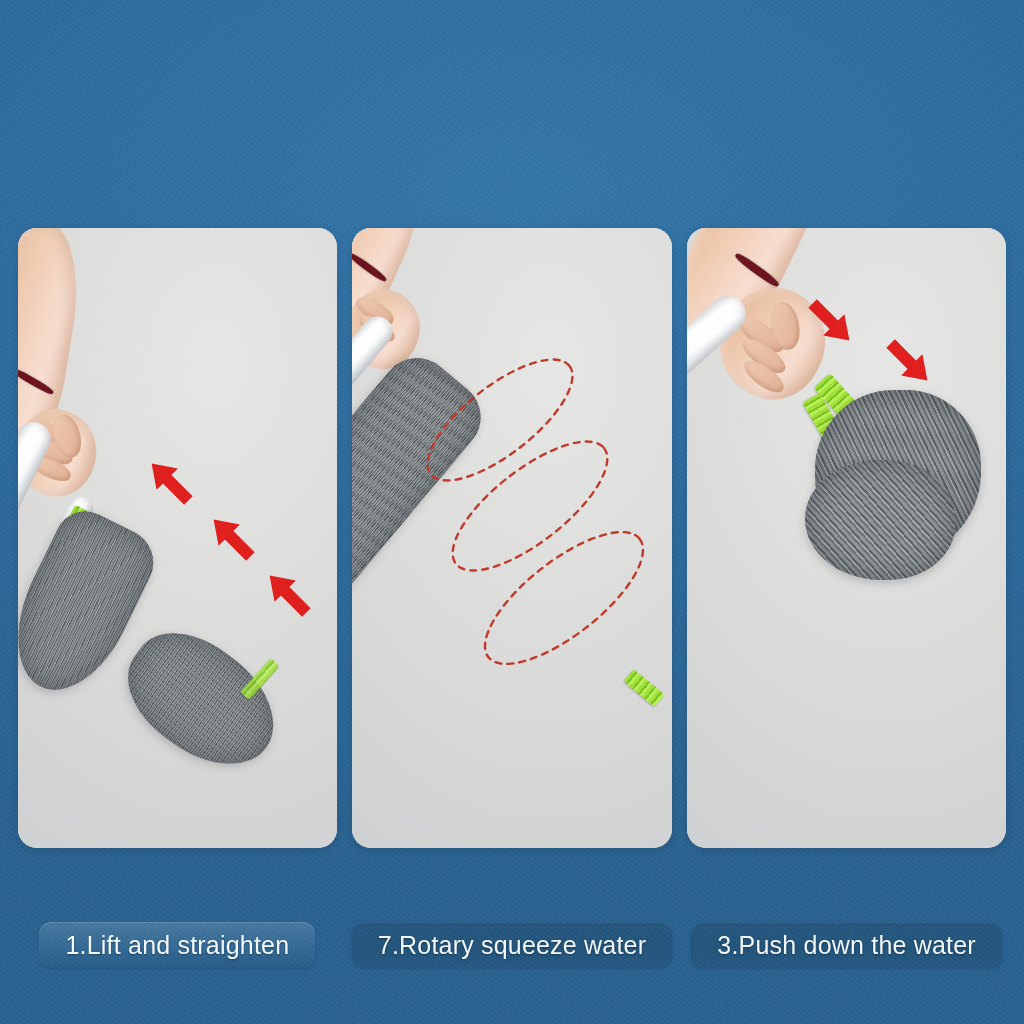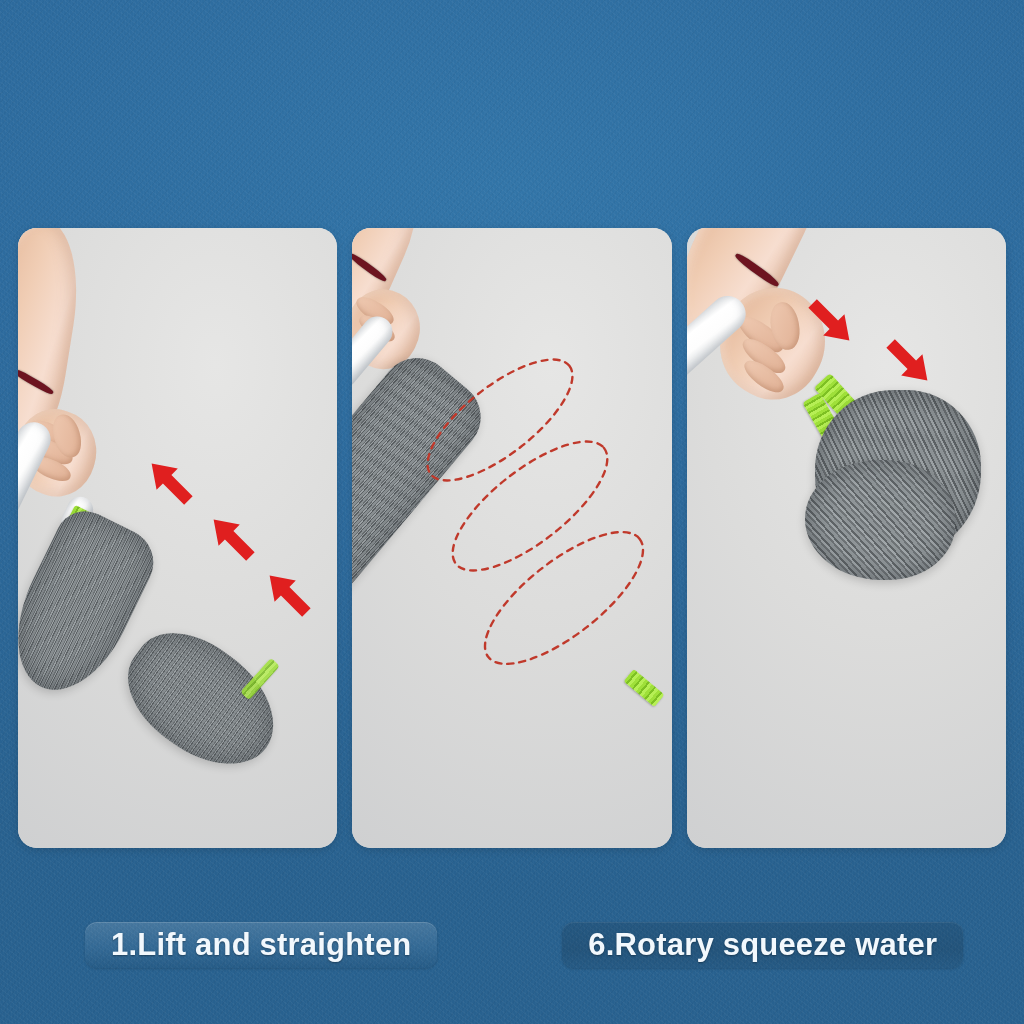--- a/index.html
+++ b/index.html
@@ -168,22 +168,22 @@
     align-items: center;
     justify-content: center;
   }
   .pill {
     display: inline-flex;
     align-items: center;
     justify-content: center;
     height: 46px;
     padding: 8px 26px;
     border-radius: 12px;
-    font-size: 31px;
-    font-weight: 700;
+    font-size: 25px;
+    font-weight: 400;
     color: #f2f8fd;
     letter-spacing: .2px;
     white-space: nowrap;
     text-shadow: 0 1px 2px rgba(0,0,0,.35);
     background: linear-gradient(180deg, rgba(255,255,255,.14) 0%, rgba(255,255,255,.05) 55%, rgba(0,0,0,.06) 100%);
     box-shadow: inset 0 1px 0 rgba(255,255,255,.14),
                 0 1px 3px rgba(0,0,0,.14);
   }
   .pill.dim {
     background: linear-gradient(180deg, rgba(0,0,0,.10) 0%, rgba(0,0,0,.14) 60%, rgba(0,0,0,.08) 100%);
@@ -319,17 +319,20 @@
         </div>
       </div>
     </div>
   </div>
 
   <div class="captions">
     <div class="caption">
       <span class="pill">1.Lift and straighten</span>
     </div>
     <div class="caption">
-      <span class="pill dim">6.Rotary squeeze water</span>
+      <span class="pill dim">7.Rotary squeeze water</span>
+    </div>
+    <div class="caption">
+      <span class="pill dim">3.Push down the water</span>
     </div>
   </div>
 
 </div>
 
 </body></html>

